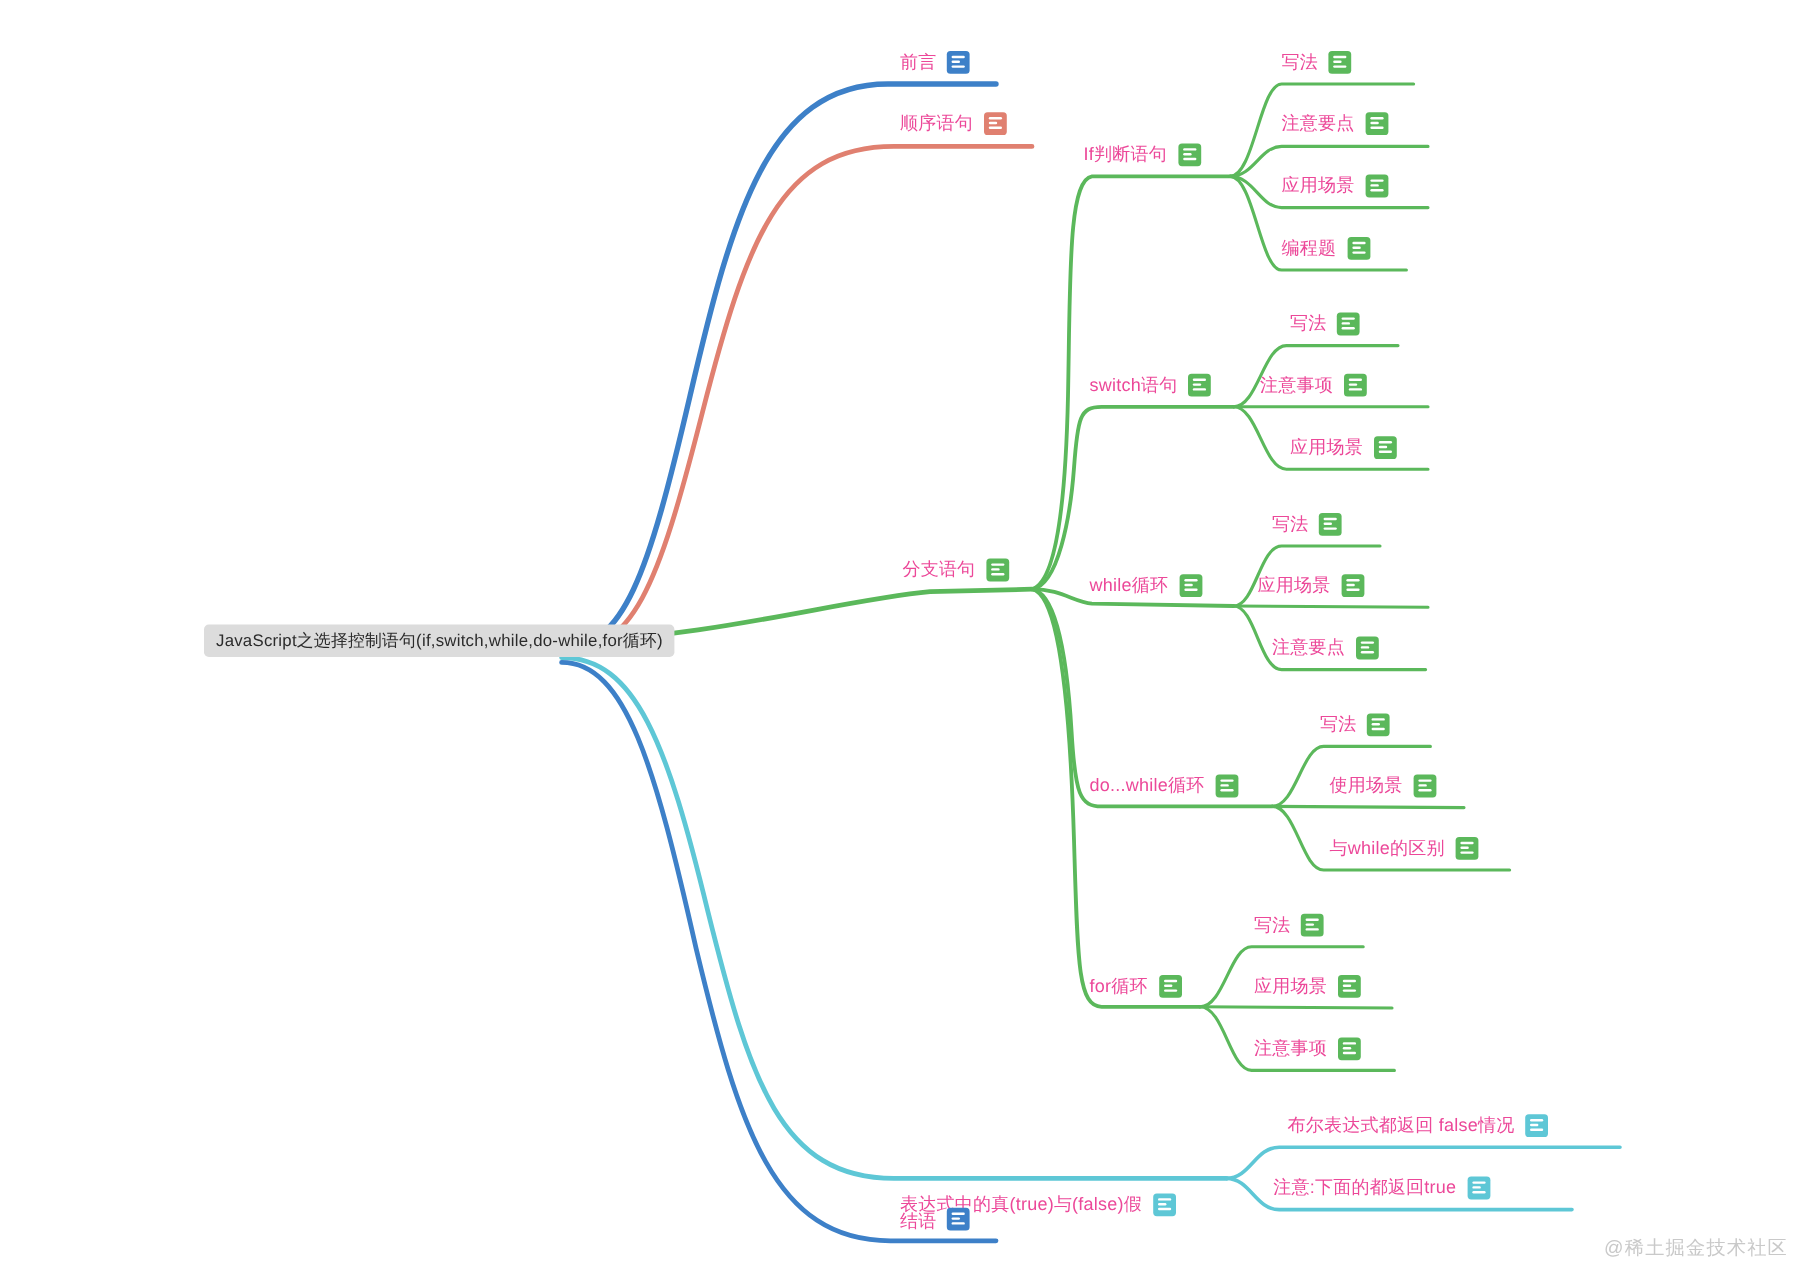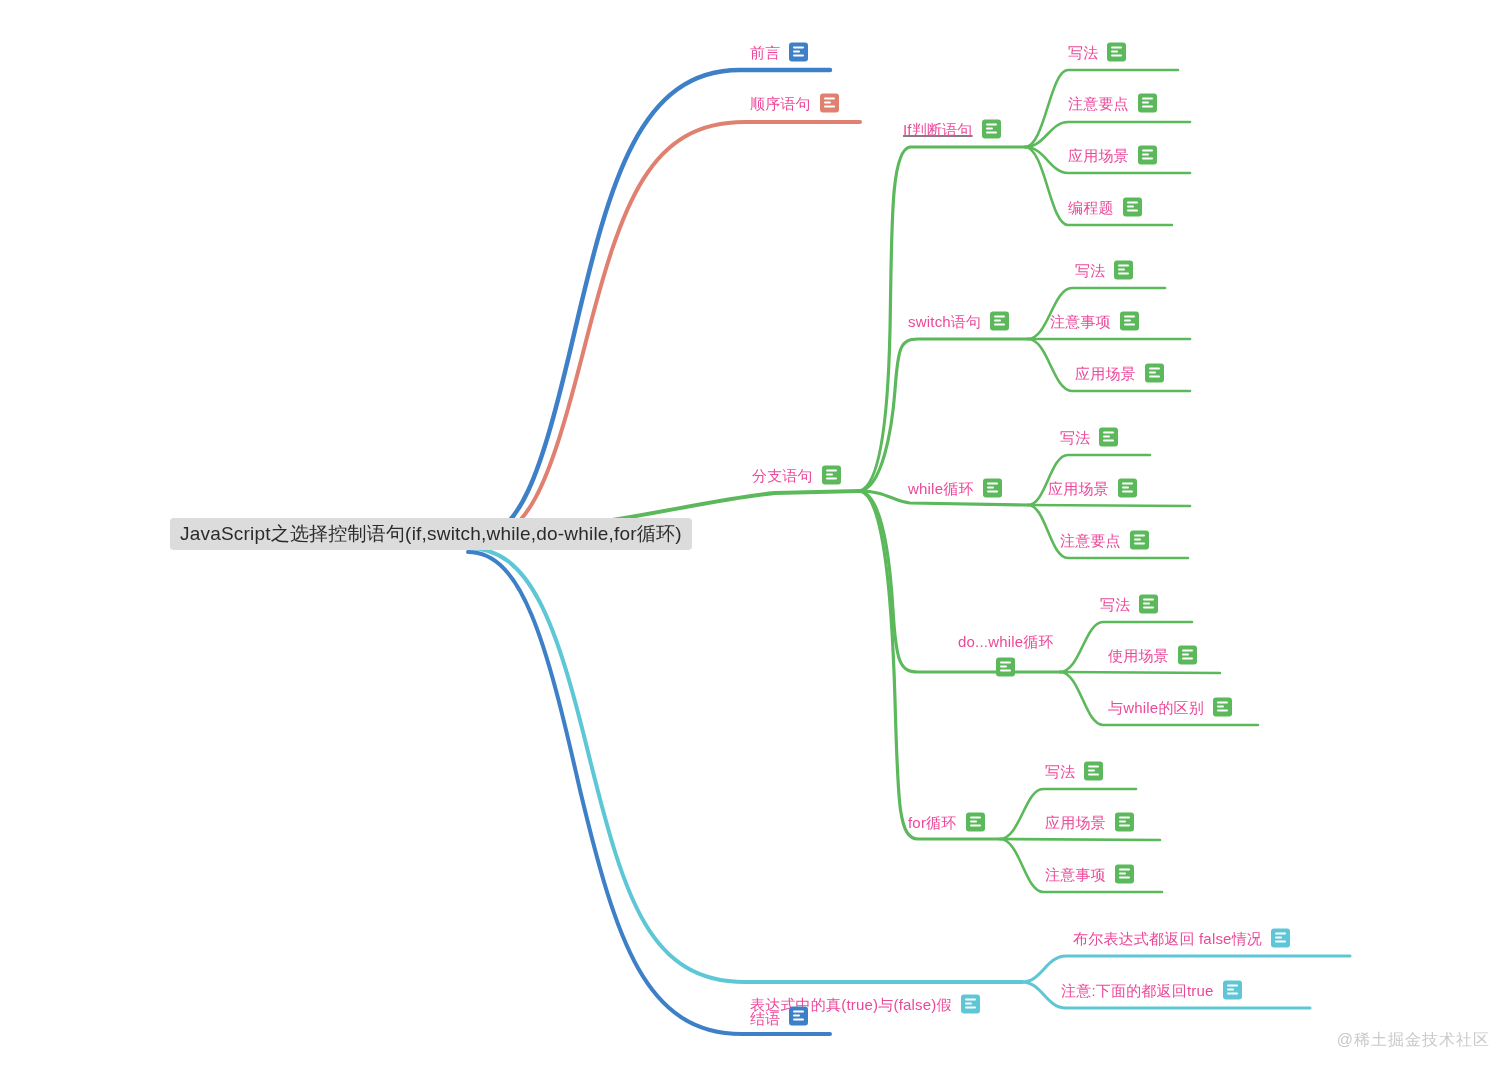--- a/index.html
+++ b/index.html
@@ -24,21 +24,21 @@
     font-size:15px;
     color:#ec4899;
     line-height:1;
     letter-spacing:.2px;
   }
   .node.root{
     background:#dcdcdc;
     border-radius:4px;
     padding:6px 10px 7px 10px;
   }
-  .node.root .label{font-size:19px;color:#2b2b2b;}
+  .node.root .label{font-size:14px;color:#2b2b2b;}
   .doc-icon{
     width:19px;height:19px;
     border-radius:3px;
     flex:0 0 auto;
     display:block;
     position:relative;
   }
   .doc-icon i{
     position:absolute;
     left:4px;
@@ -115,21 +115,21 @@
         </span>
       </div>
       <div class="node" style="left: 752px; top: 475px;">
         <span class="label">分支语句</span>
         <span class="doc-icon" style="background: rgb(91, 184, 91);">
           <i class="l1"></i>
           <i class="l2"></i>
           <i class="l3"></i>
         </span>
       </div>
-      <div class="node" style="left: 903px; top: 129px; text-decoration: underline;">
+      <div class="node" style="left: 903px; top: 129px;">
         <span class="label">If判断语句</span>
         <span class="doc-icon" style="background: rgb(91, 184, 91);">
           <i class="l1"></i>
           <i class="l2"></i>
           <i class="l3"></i>
         </span>
       </div>
       <div class="node" style="left: 1068px; top: 52px;">
         <span class="label">写法</span>
         <span class="doc-icon" style="background: rgb(91, 184, 91);">
@@ -219,21 +219,21 @@
         </span>
       </div>
       <div class="node" style="left: 1060px; top: 540px;">
         <span class="label">注意要点</span>
         <span class="doc-icon" style="background: rgb(91, 184, 91);">
           <i class="l1"></i>
           <i class="l2"></i>
           <i class="l3"></i>
         </span>
       </div>
-      <div class="node" style="left: 958px; top: 655px; flex-direction: column;">
+      <div class="node" style="left: 908px; top: 655px;">
         <span class="label">do...while循环</span>
         <span class="doc-icon" style="background: rgb(91, 184, 91);">
           <i class="l1"></i>
           <i class="l2"></i>
           <i class="l3"></i>
         </span>
       </div>
       <div class="node" style="left: 1100px; top: 604px;">
         <span class="label">写法</span>
         <span class="doc-icon" style="background: rgb(91, 184, 91);">

